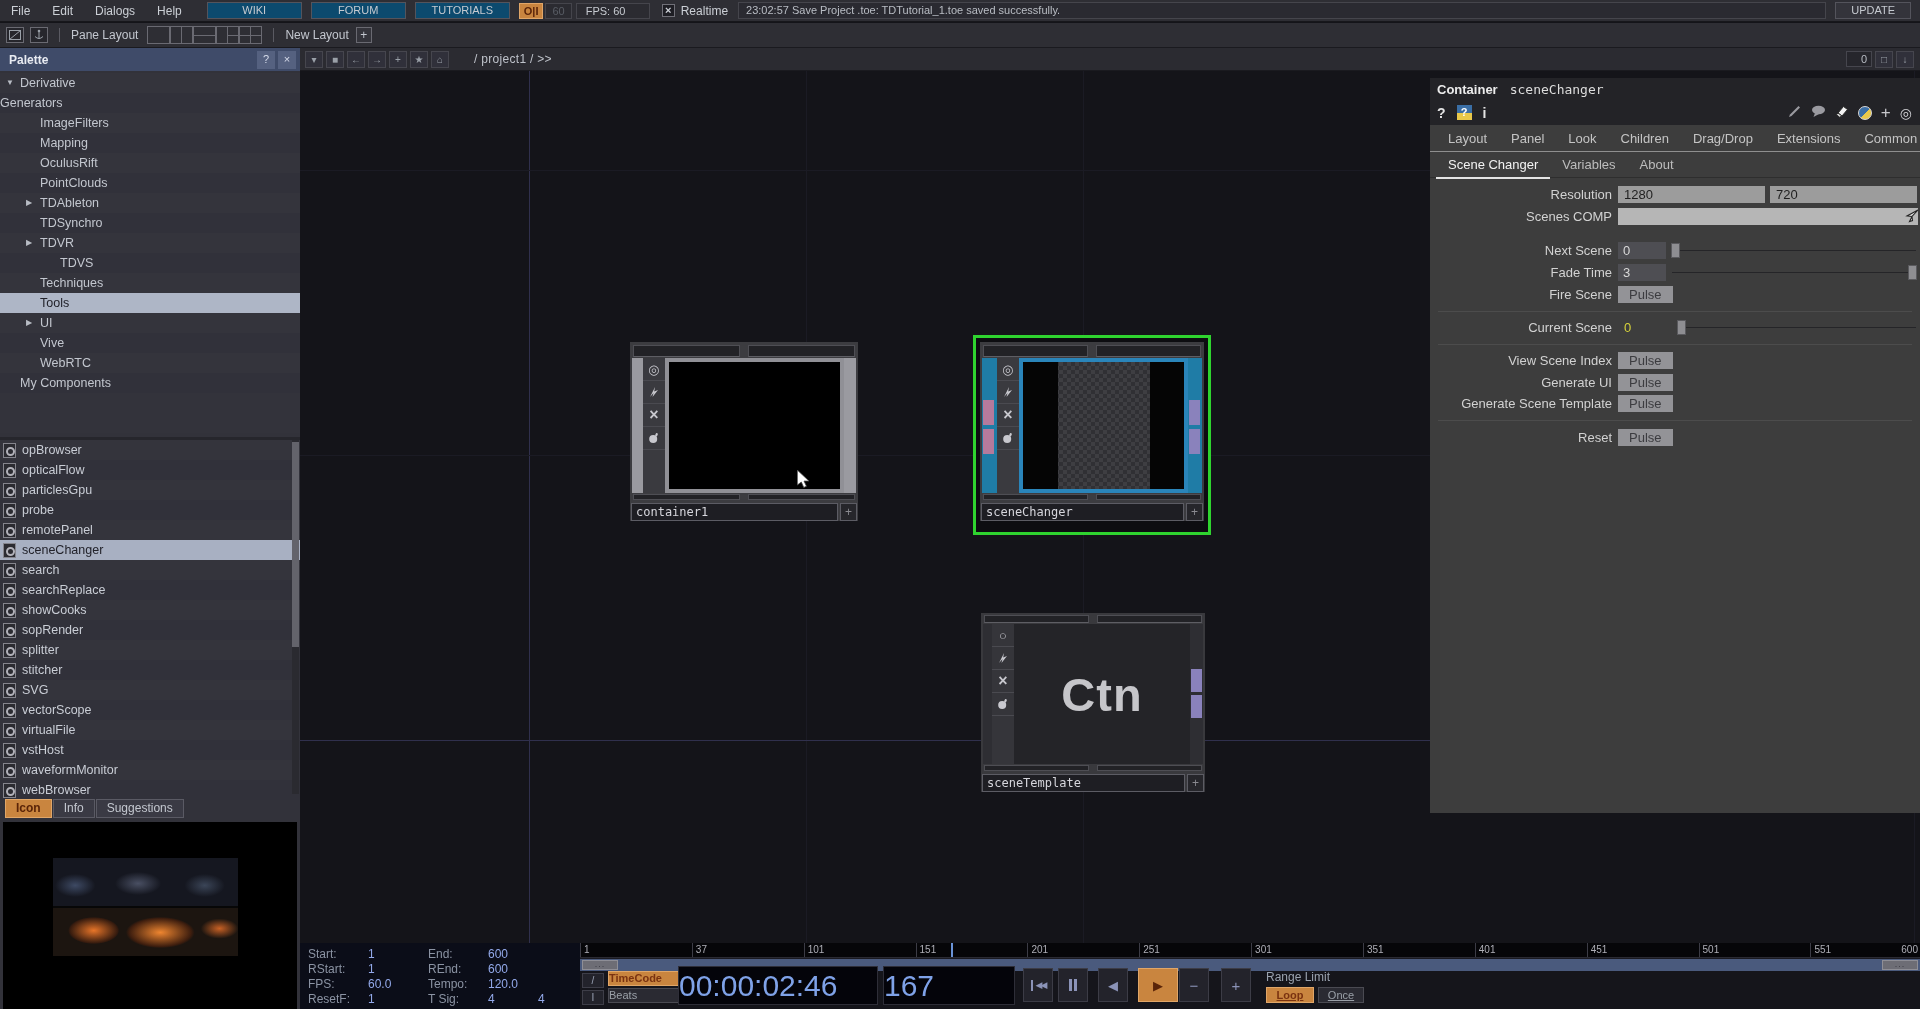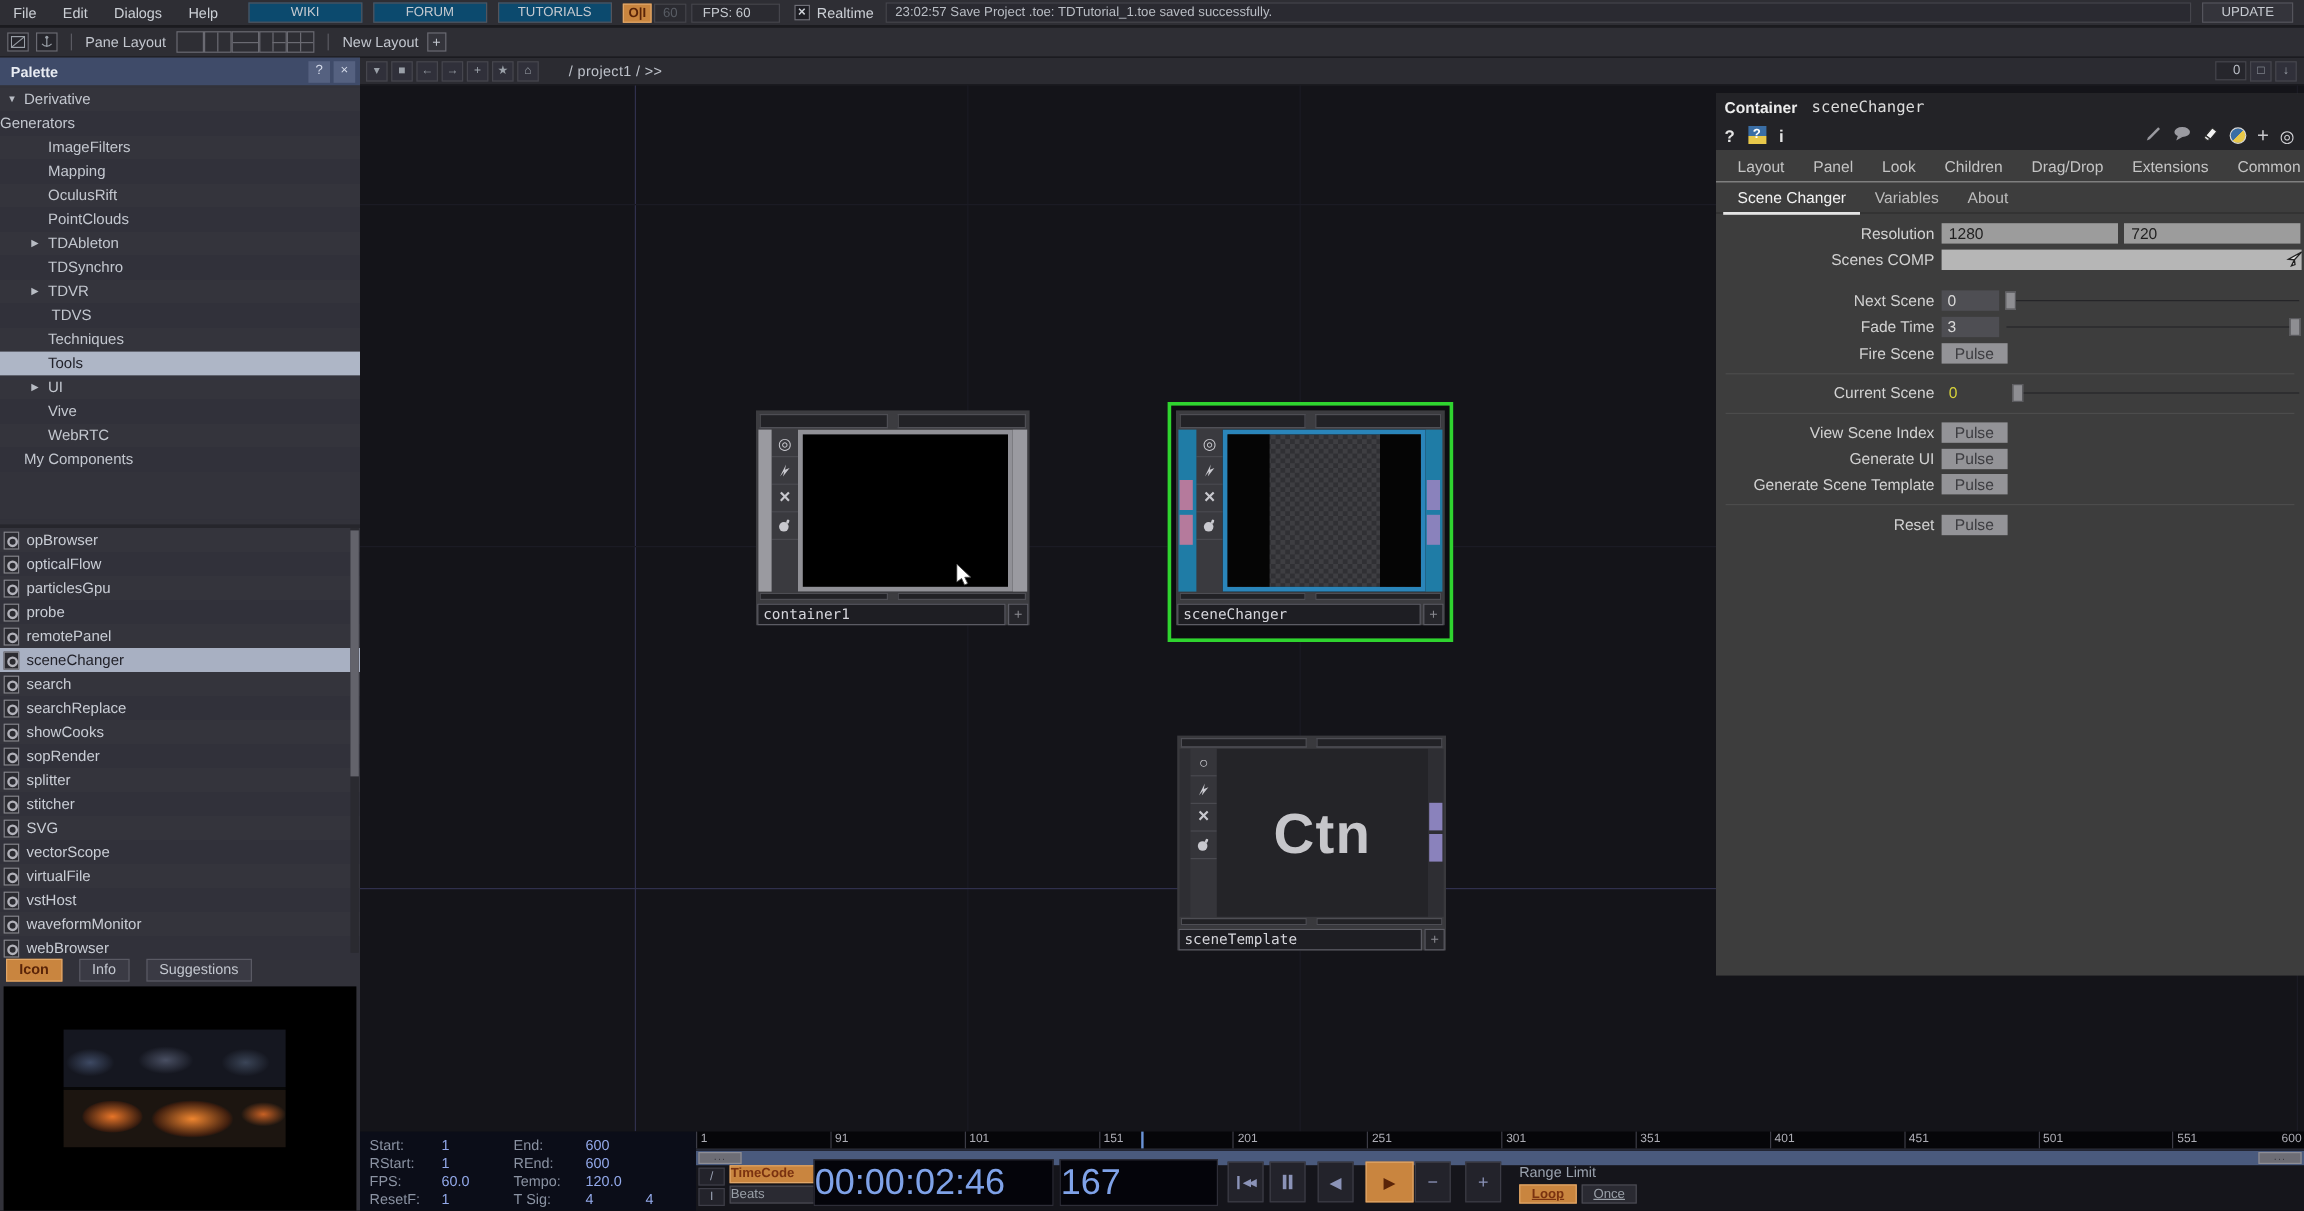--- a/index.html
+++ b/index.html
@@ -40,21 +40,21 @@
   .tree-arrow { position:absolute; font-size:8px; color:#b8bcc4; top:0; }
   .pal-sep { position:absolute; top:430px; left:0; right:0; height:4px; background:#26262c; }
   .pal-list { position:absolute; top:389px; left:0; right:0; height:360px; background:#33333b; border-top:3px solid #26262c;text-align:right; }
   .list-row { height:20px; display:flex; align-items:center; font-size:12.5px; color:#c9cdd5; padding-left:3px; gap:6px; background:#34343c; }
   .list-row:nth-child(even) { background:#31313a; }
   .list-row.selected { background:#a8b0c2; color:#22222a; }
   .op-icon { width:13px; height:15px; border:1px solid #85858d; background:#2b2b31; position:relative; flex:none; }
   .op-icon::after { content:""; position:absolute; left:2px; top:3px; width:5px; height:5px; border:2px solid #b2b2ba; border-radius:50%; }
   .list-scroll { position:absolute; right:1px; top:392px; width:7px; height:354px; background:#2a2a30; }
   .list-thumb { position:absolute; top:2px; left:0; width:7px; height:205px; background:#63636b; }
-  .pal-tabs { position:absolute; top:751px; left:5px; display:flex; gap:14px;text-align:center; }
+  .pal-tabs { position:absolute; top:751px; left:5px; display:flex; gap:1px;text-align:center; }
   .pal-tab { height:19px; line-height:17px; padding:0 10px; font-size:12px; border:1px solid #5a5a64; background:#3a3a44; color:#c3c7cf; }
   .pal-tab.active { background:#c9853f; color:#5a2408; border-color:#e0a668; font-weight:bold; }
   .pal-thumb { position:absolute; top:774px; left:3px; width:294px; height:187px; background:#000; }
   .thumb-img { position:absolute; left:50px; top:36px; width:185px; height:98px;
     background:
       radial-gradient(34px 18px at 22% 74%, rgba(242,122,42,.95), rgba(130,45,10,.25) 70%, transparent 75%),
       radial-gradient(44px 20px at 58% 76%, rgba(250,140,50,.95), rgba(140,50,10,.3) 70%, transparent 78%),
       radial-gradient(26px 14px at 90% 72%, rgba(230,110,40,.85), transparent 72%),
       radial-gradient(28px 16px at 12% 28%, rgba(95,115,155,.55), transparent 72%),
       radial-gradient(32px 16px at 46% 26%, rgba(125,135,165,.5), transparent 72%),
@@ -227,21 +227,21 @@
   <div class="pal-tree">
       <div class="tree-row"><span class="tree-arrow" style="left: 6px;">▼</span><span style="padding-left: 20px;">Derivative</span></div>
       <div class="tree-row"><span style="">Generators</span></div>
       <div class="tree-row"><span style="padding-left: 40px;">ImageFilters</span></div>
       <div class="tree-row"><span style="padding-left: 40px;">Mapping</span></div>
       <div class="tree-row"><span style="padding-left: 40px;">OculusRift</span></div>
       <div class="tree-row"><span style="padding-left: 40px;">PointClouds</span></div>
       <div class="tree-row"><span class="tree-arrow" style="left: 26px;">▶</span><span style="padding-left: 40px;">TDAbleton</span></div>
       <div class="tree-row"><span style="padding-left: 40px;">TDSynchro</span></div>
       <div class="tree-row"><span class="tree-arrow" style="left: 26px;">▶</span><span style="padding-left: 40px;">TDVR</span></div>
-      <div class="tree-row"><span style="padding-left: 43px;">TDVS</span></div>
+      <div class="tree-row"><span style="padding-left: 60px;">TDVS</span></div>
       <div class="tree-row"><span style="padding-left: 40px;">Techniques</span></div>
       <div class="tree-row selected"><span style="padding-left: 40px;">Tools</span></div>
       <div class="tree-row"><span class="tree-arrow" style="left: 26px;">▶</span><span style="padding-left: 40px;">UI</span></div>
       <div class="tree-row"><span style="padding-left: 40px;">Vive</span></div>
       <div class="tree-row"><span style="padding-left: 40px;">WebRTC</span></div>
       <div class="tree-row"><span style="padding-left: 20px;">My Components</span></div>
     </div>
   <div class="pal-sep"></div>
   <div class="pal-list">
       <div class="list-row">
@@ -618,21 +618,21 @@
       <span class="tl-lab" style="left: 128px; top: 19px;">REnd:</span>
       <span class="tl-val" style="left: 188px; top: 19px;">600</span>
       <span class="tl-lab" style="left: 128px; top: 34px;">Tempo:</span>
       <span class="tl-val" style="left: 188px; top: 34px;">120.0</span>
       <span class="tl-lab" style="left: 128px; top: 49px;">T Sig:</span>
       <span class="tl-val" style="left: 188px; top: 49px;">4</span>
       <span class="tl-val" style="left: 238px; top: 49px;">4</span>
     </div>
   <div class="tl-ruler">
       <span class="tick" style="left: 0%;">1</span>
-      <span class="tick" style="left: 8.34725%;">91</span>
+      <span class="tick" style="left: 8.34725%;">37</span>
       <span class="tick" style="left: 16.6945%;">101</span>
       <span class="tick" style="left: 25.0417%;">151</span>
       <span class="tick" style="left: 33.389%;">201</span>
       <span class="tick" style="left: 41.7362%;">251</span>
       <span class="tick" style="left: 50.0835%;">301</span>
       <span class="tick" style="left: 58.4307%;">351</span>
       <span class="tick" style="left: 66.778%;">401</span>
       <span class="tick" style="left: 75.1252%;">451</span>
       <span class="tick" style="left: 83.4725%;">501</span>
       <span class="tick" style="left: 91.8197%;">551</span>

